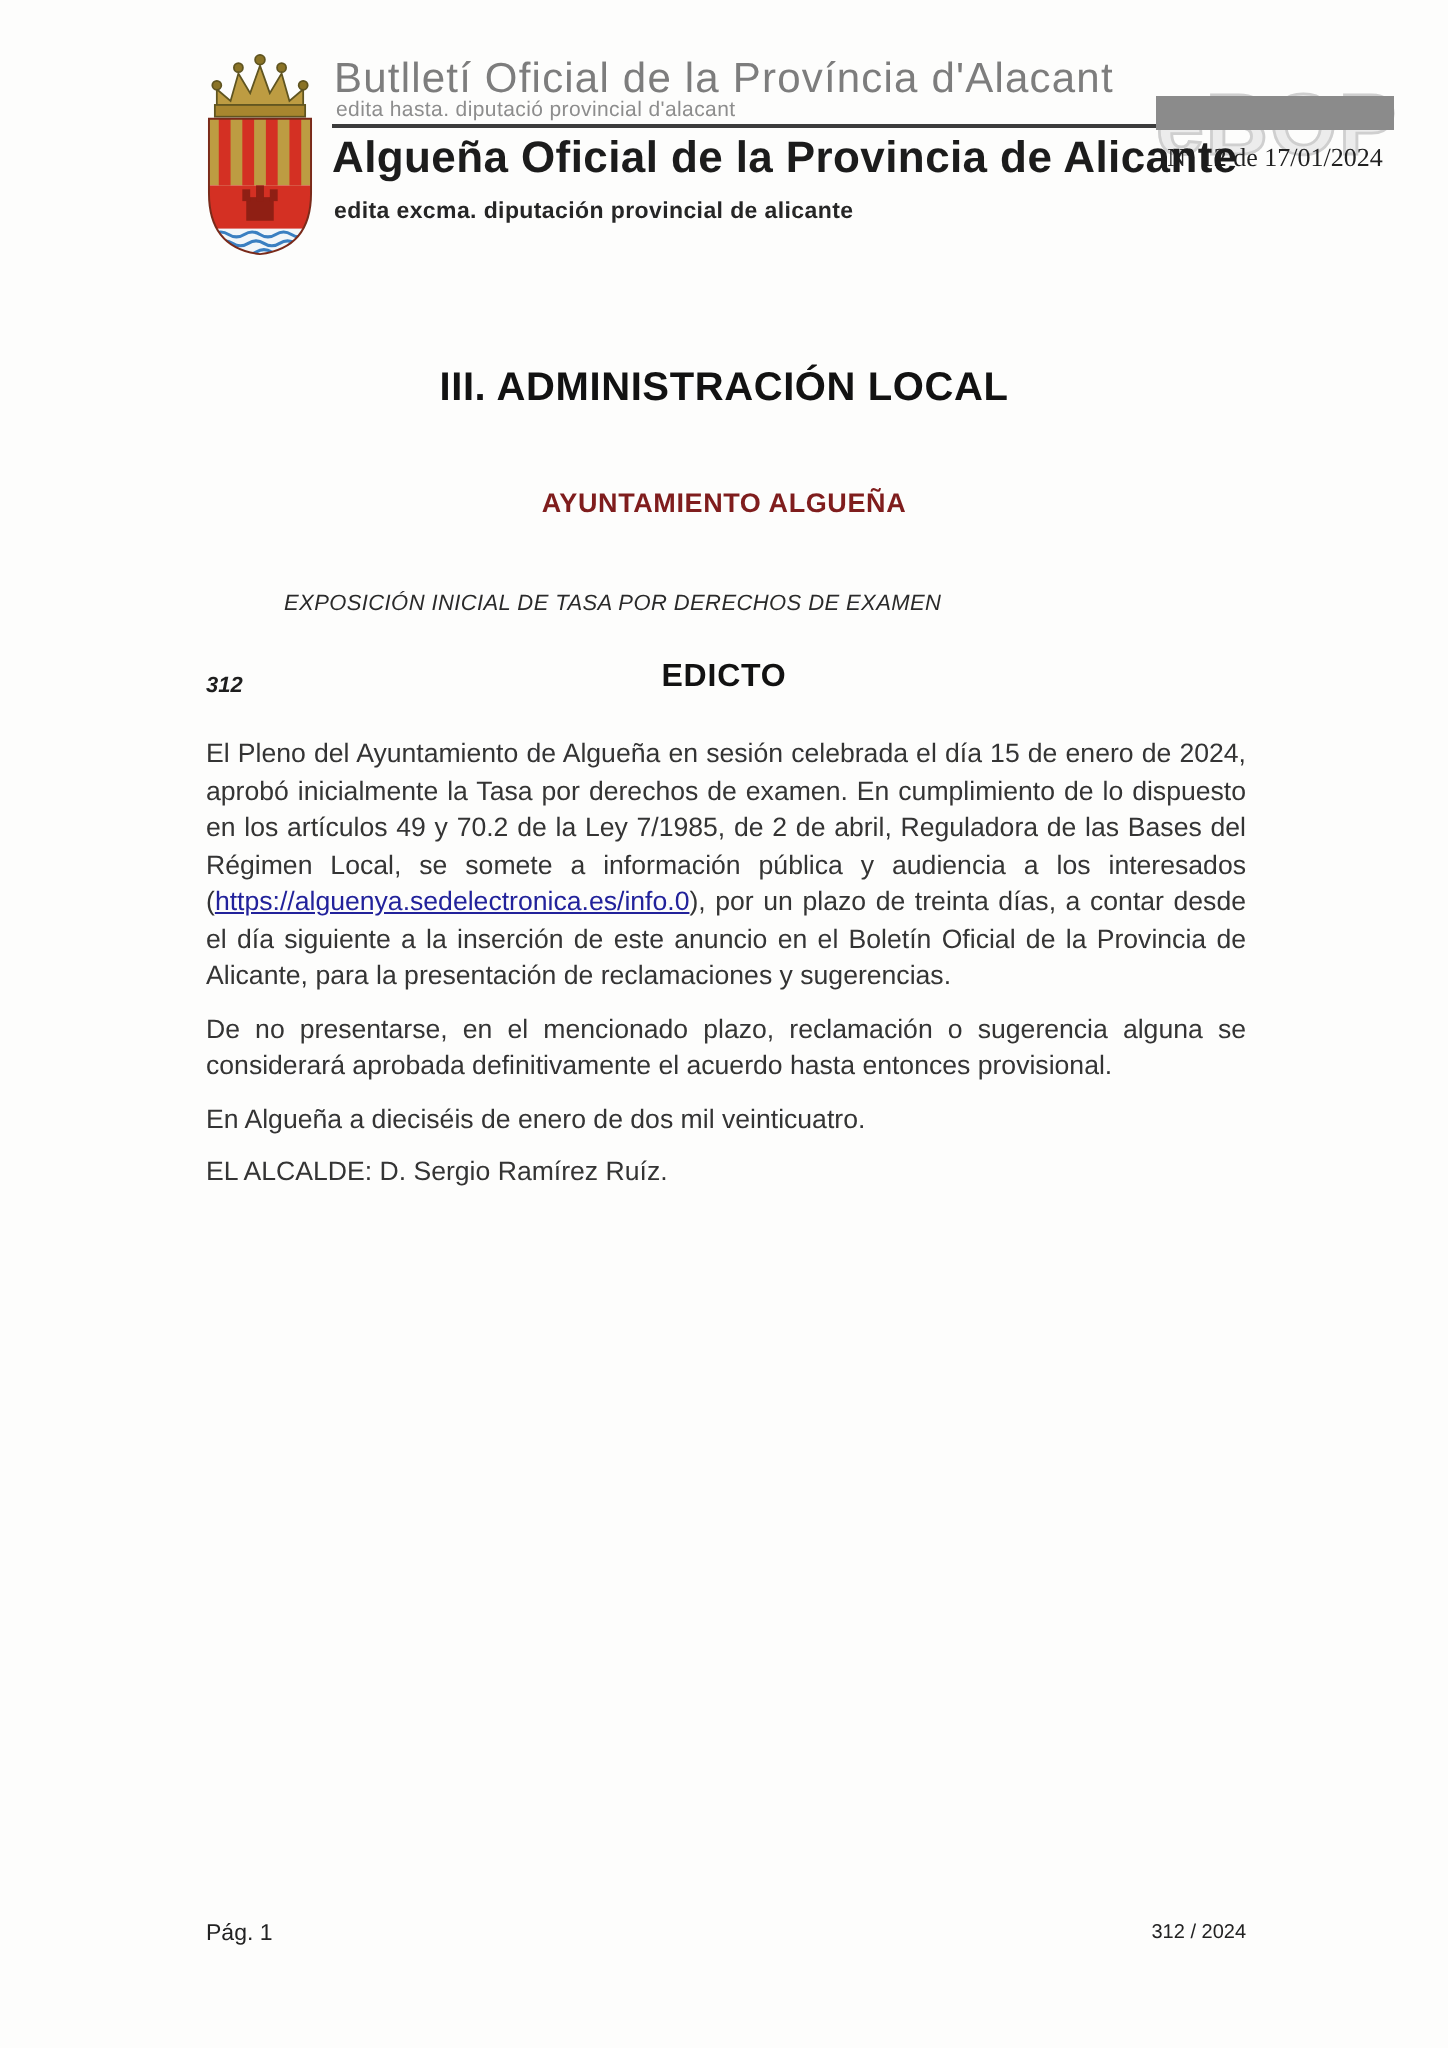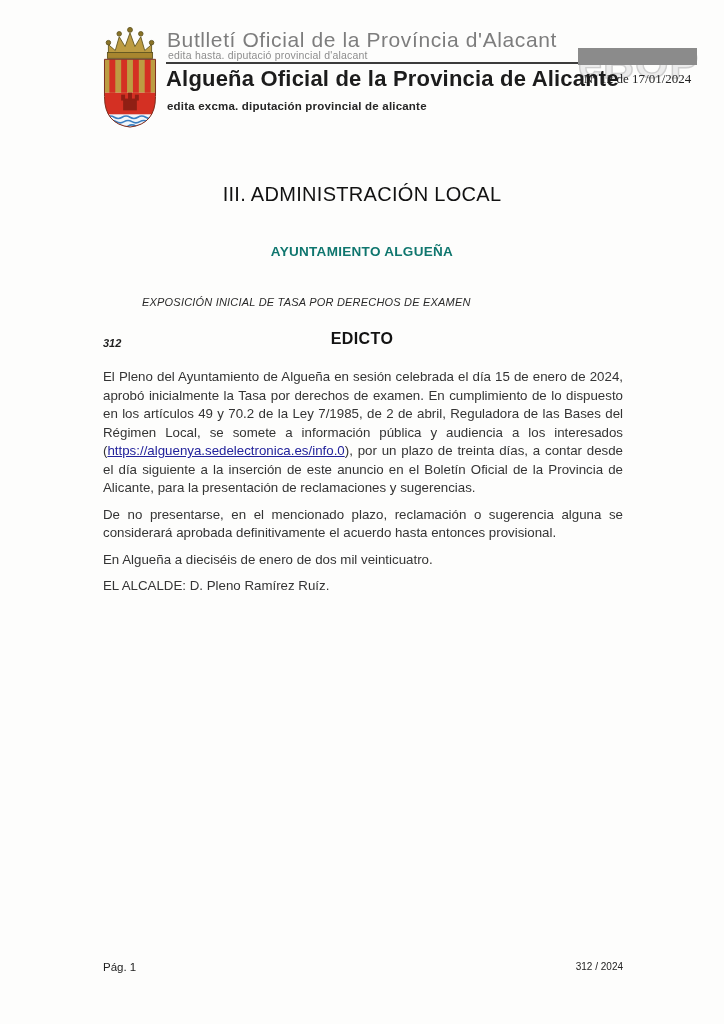--- a/index.html
+++ b/index.html
@@ -36,25 +36,25 @@
     font-size:11.5px; font-weight:700; color:#262626; letter-spacing:0.2px; white-space:nowrap;
   }
   .issue-number {
     position:absolute; left:570px; top:71px; width:135px; text-align:center;
     font-family:"Liberation Serif", serif; font-size:13px; color:#222; white-space:nowrap;
   }
 
   
   .section-title {
     position:absolute; left:0; top:183px; width:724px; text-align:center;
-    font-size:20px; font-weight:normal; color:#121212; letter-spacing:0.3px;
+    font-size:20px; font-weight:bold; color:#121212; letter-spacing:0.3px;
   }
   .entity-title {
     position:absolute; left:0; top:244px; width:724px; text-align:center;
-    font-size:13.5px; font-weight:bold; color:#0f766e; letter-spacing:0.3px;
+    font-size:13.5px; font-weight:bold; color:#7f1d1d; letter-spacing:0.3px;
   }
   .announce-number {
     position:absolute; left:103px; top:296px;
     font-size:11px; font-weight:bold; font-style:italic; color:#1e1e1e;margin-top:41px;
   }
   .announce-title {
     position:absolute; left:142px; top:296px;
     font-size:11px; font-style:italic; color:#2a2a2a; letter-spacing:0.2px;
   }
   .edict-heading {
@@ -140,19 +140,19 @@
   <div class="section-title">III. ADMINISTRACIÓN LOCAL</div>
   <div class="entity-title">AYUNTAMIENTO ALGUEÑA</div>
   <div class="announce-number">312</div>
   <div class="announce-title">EXPOSICIÓN INICIAL DE TASA POR DERECHOS DE EXAMEN</div>
   <div class="edict-heading">EDICTO</div>
 
   <div class="doc-body">
     <p class="justify"><span>El Pleno del Ayuntamiento de Algueña en sesión celebrada el día 15 de enero de 2024, aprobó inicialmente la Tasa por derechos de examen. En cumplimiento de lo dispuesto en los artículos 49 y 70.2 de la Ley 7/1985, de 2 de abril, Reguladora de las Bases del Régimen Local, se somete a información pública y audiencia a los interesados (</span><a href="#" class="doc-link">https://alguenya.sedelectronica.es/info.0</a><span>), por un plazo de treinta días, a contar desde el día siguiente a la inserción de este anuncio en el Boletín Oficial de la Provincia de Alicante, para la presentación de reclamaciones y sugerencias.</span></p>
     <p class="justify">De no presentarse, en el mencionado plazo, reclamación o sugerencia alguna se considerará aprobada definitivamente el acuerdo hasta entonces provisional.</p>
     <p>En Algueña a dieciséis de enero de dos mil veinticuatro.</p>
-    <p>EL ALCALDE: D. Pleno Ramírez Ruíz.</p>
+    <p>EL ALCALDE: D. Sergio Ramírez Ruíz.</p>
   </div>
 
   <div class="footer-page">Pág. 1</div>
   <div class="footer-ref">312 / 2024</div>
 
 </div>
 
 </body></html>

